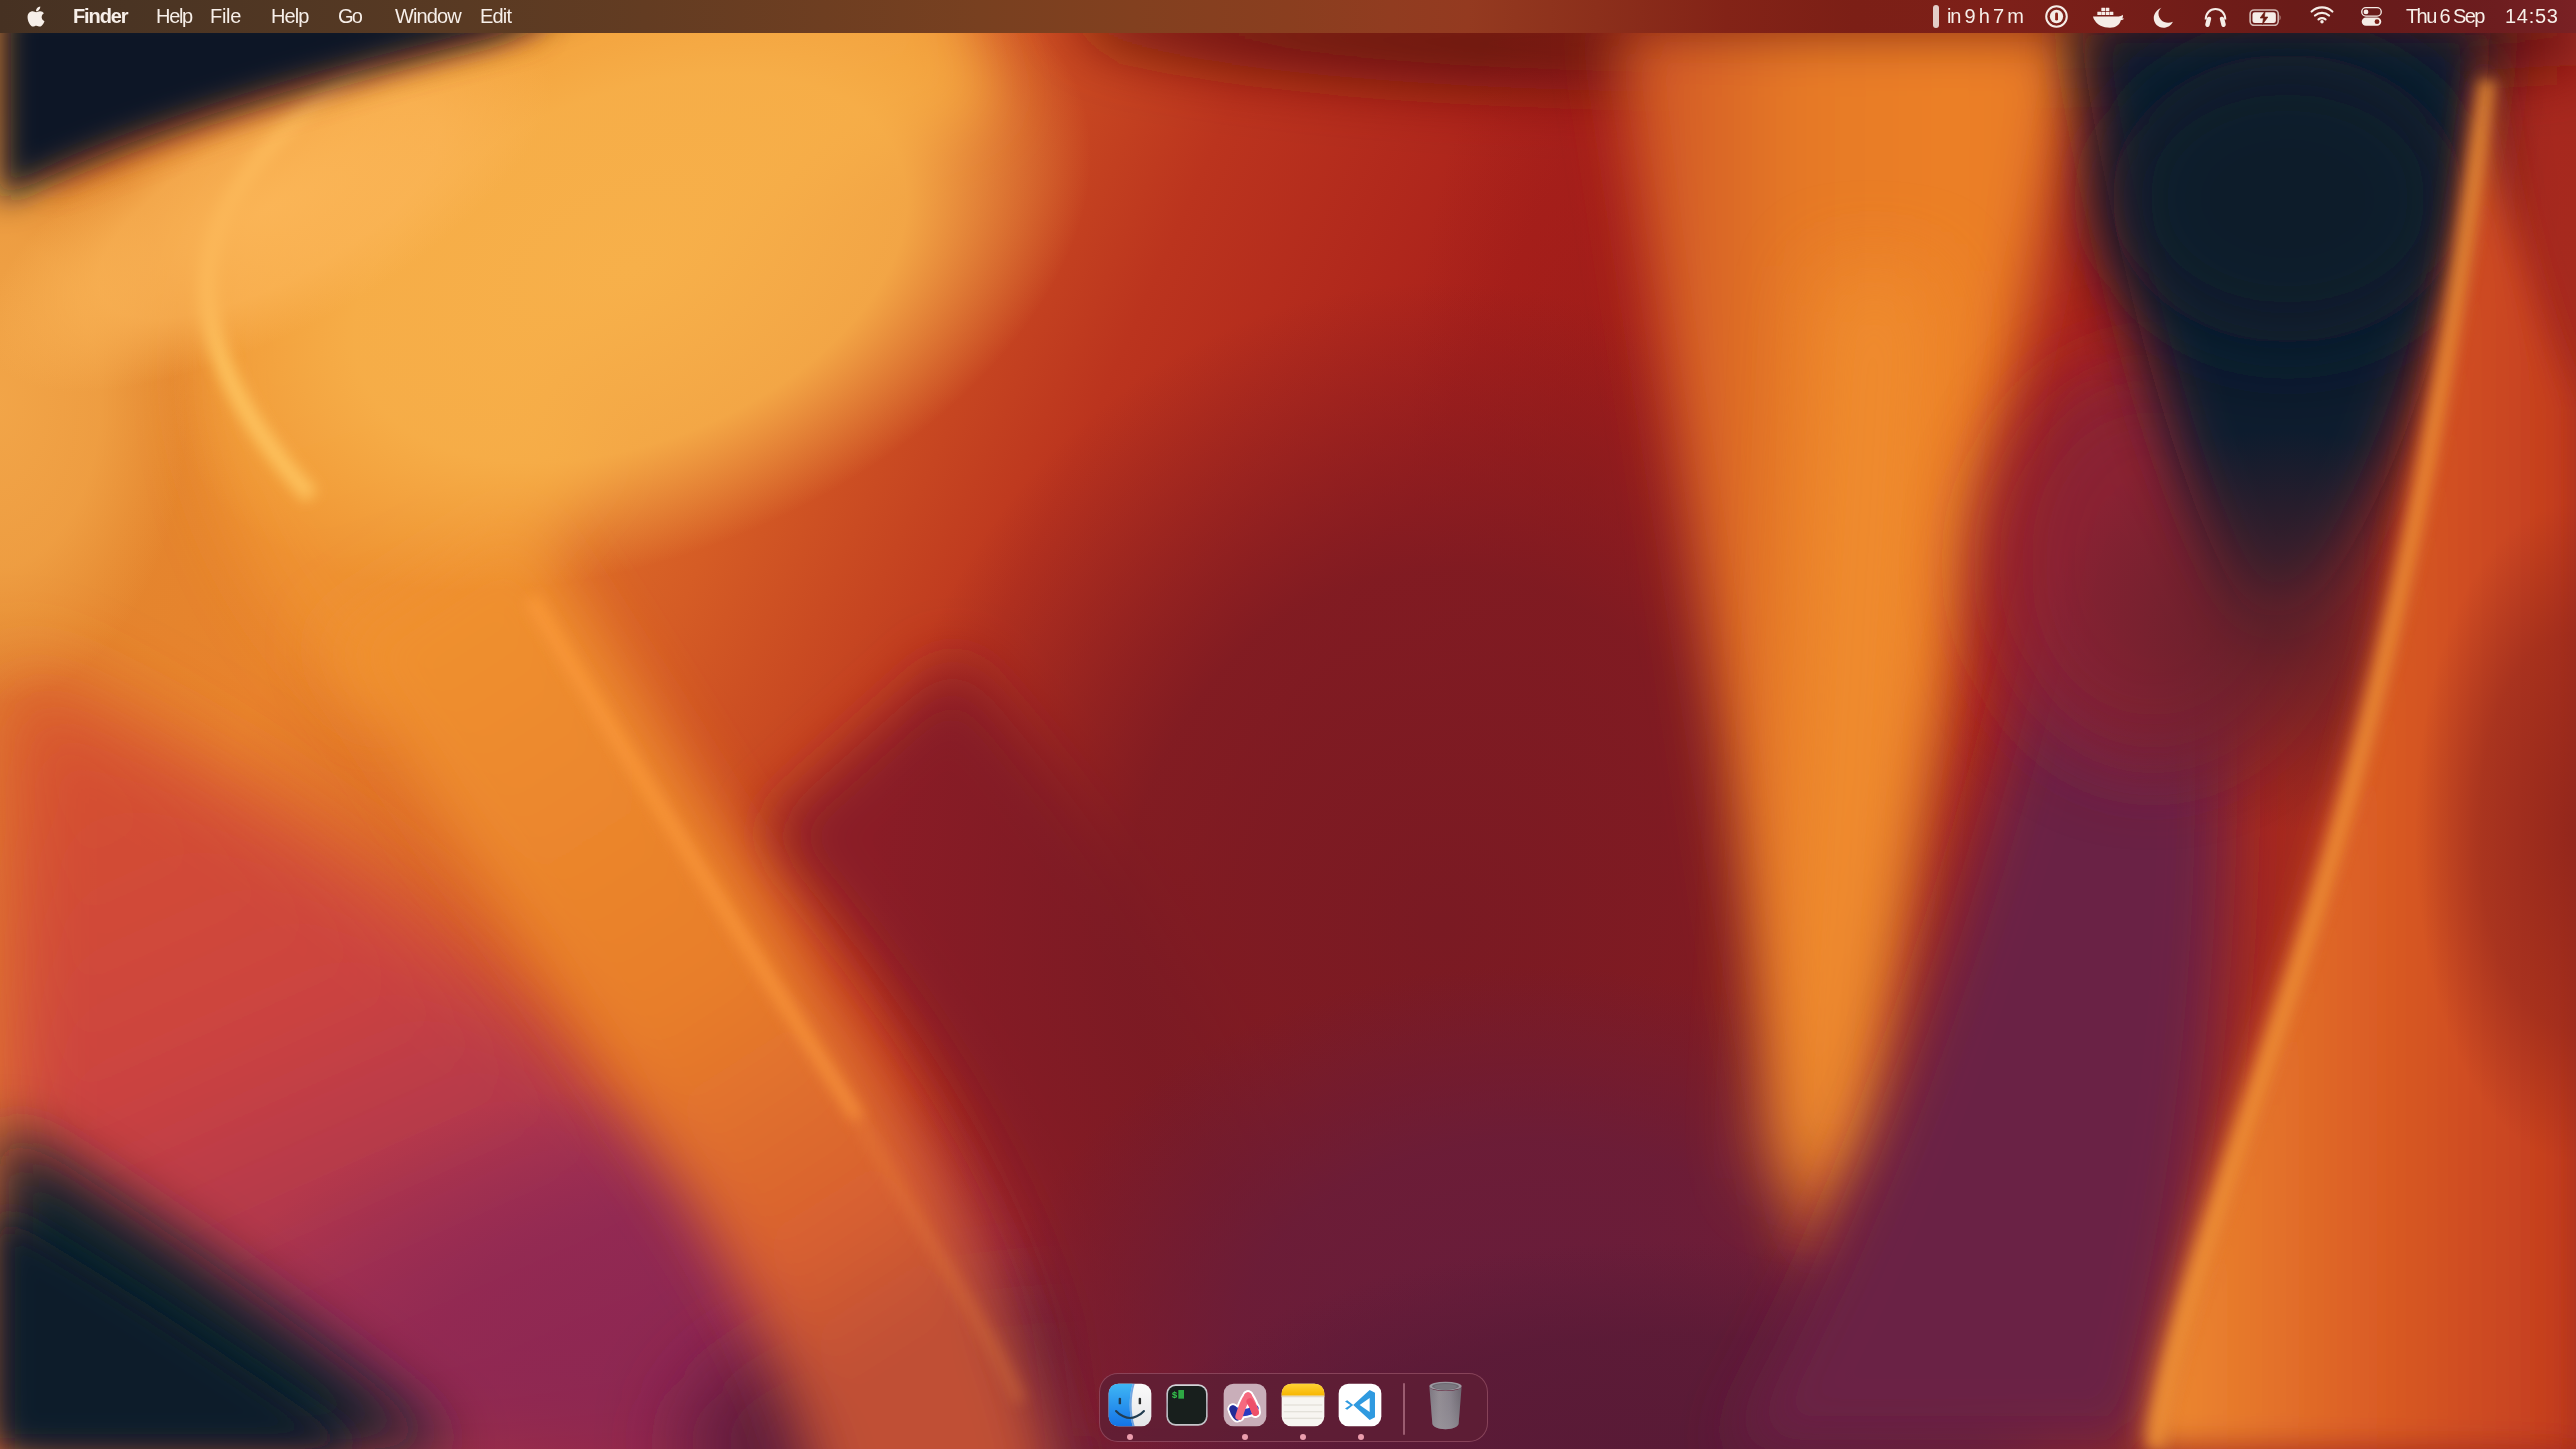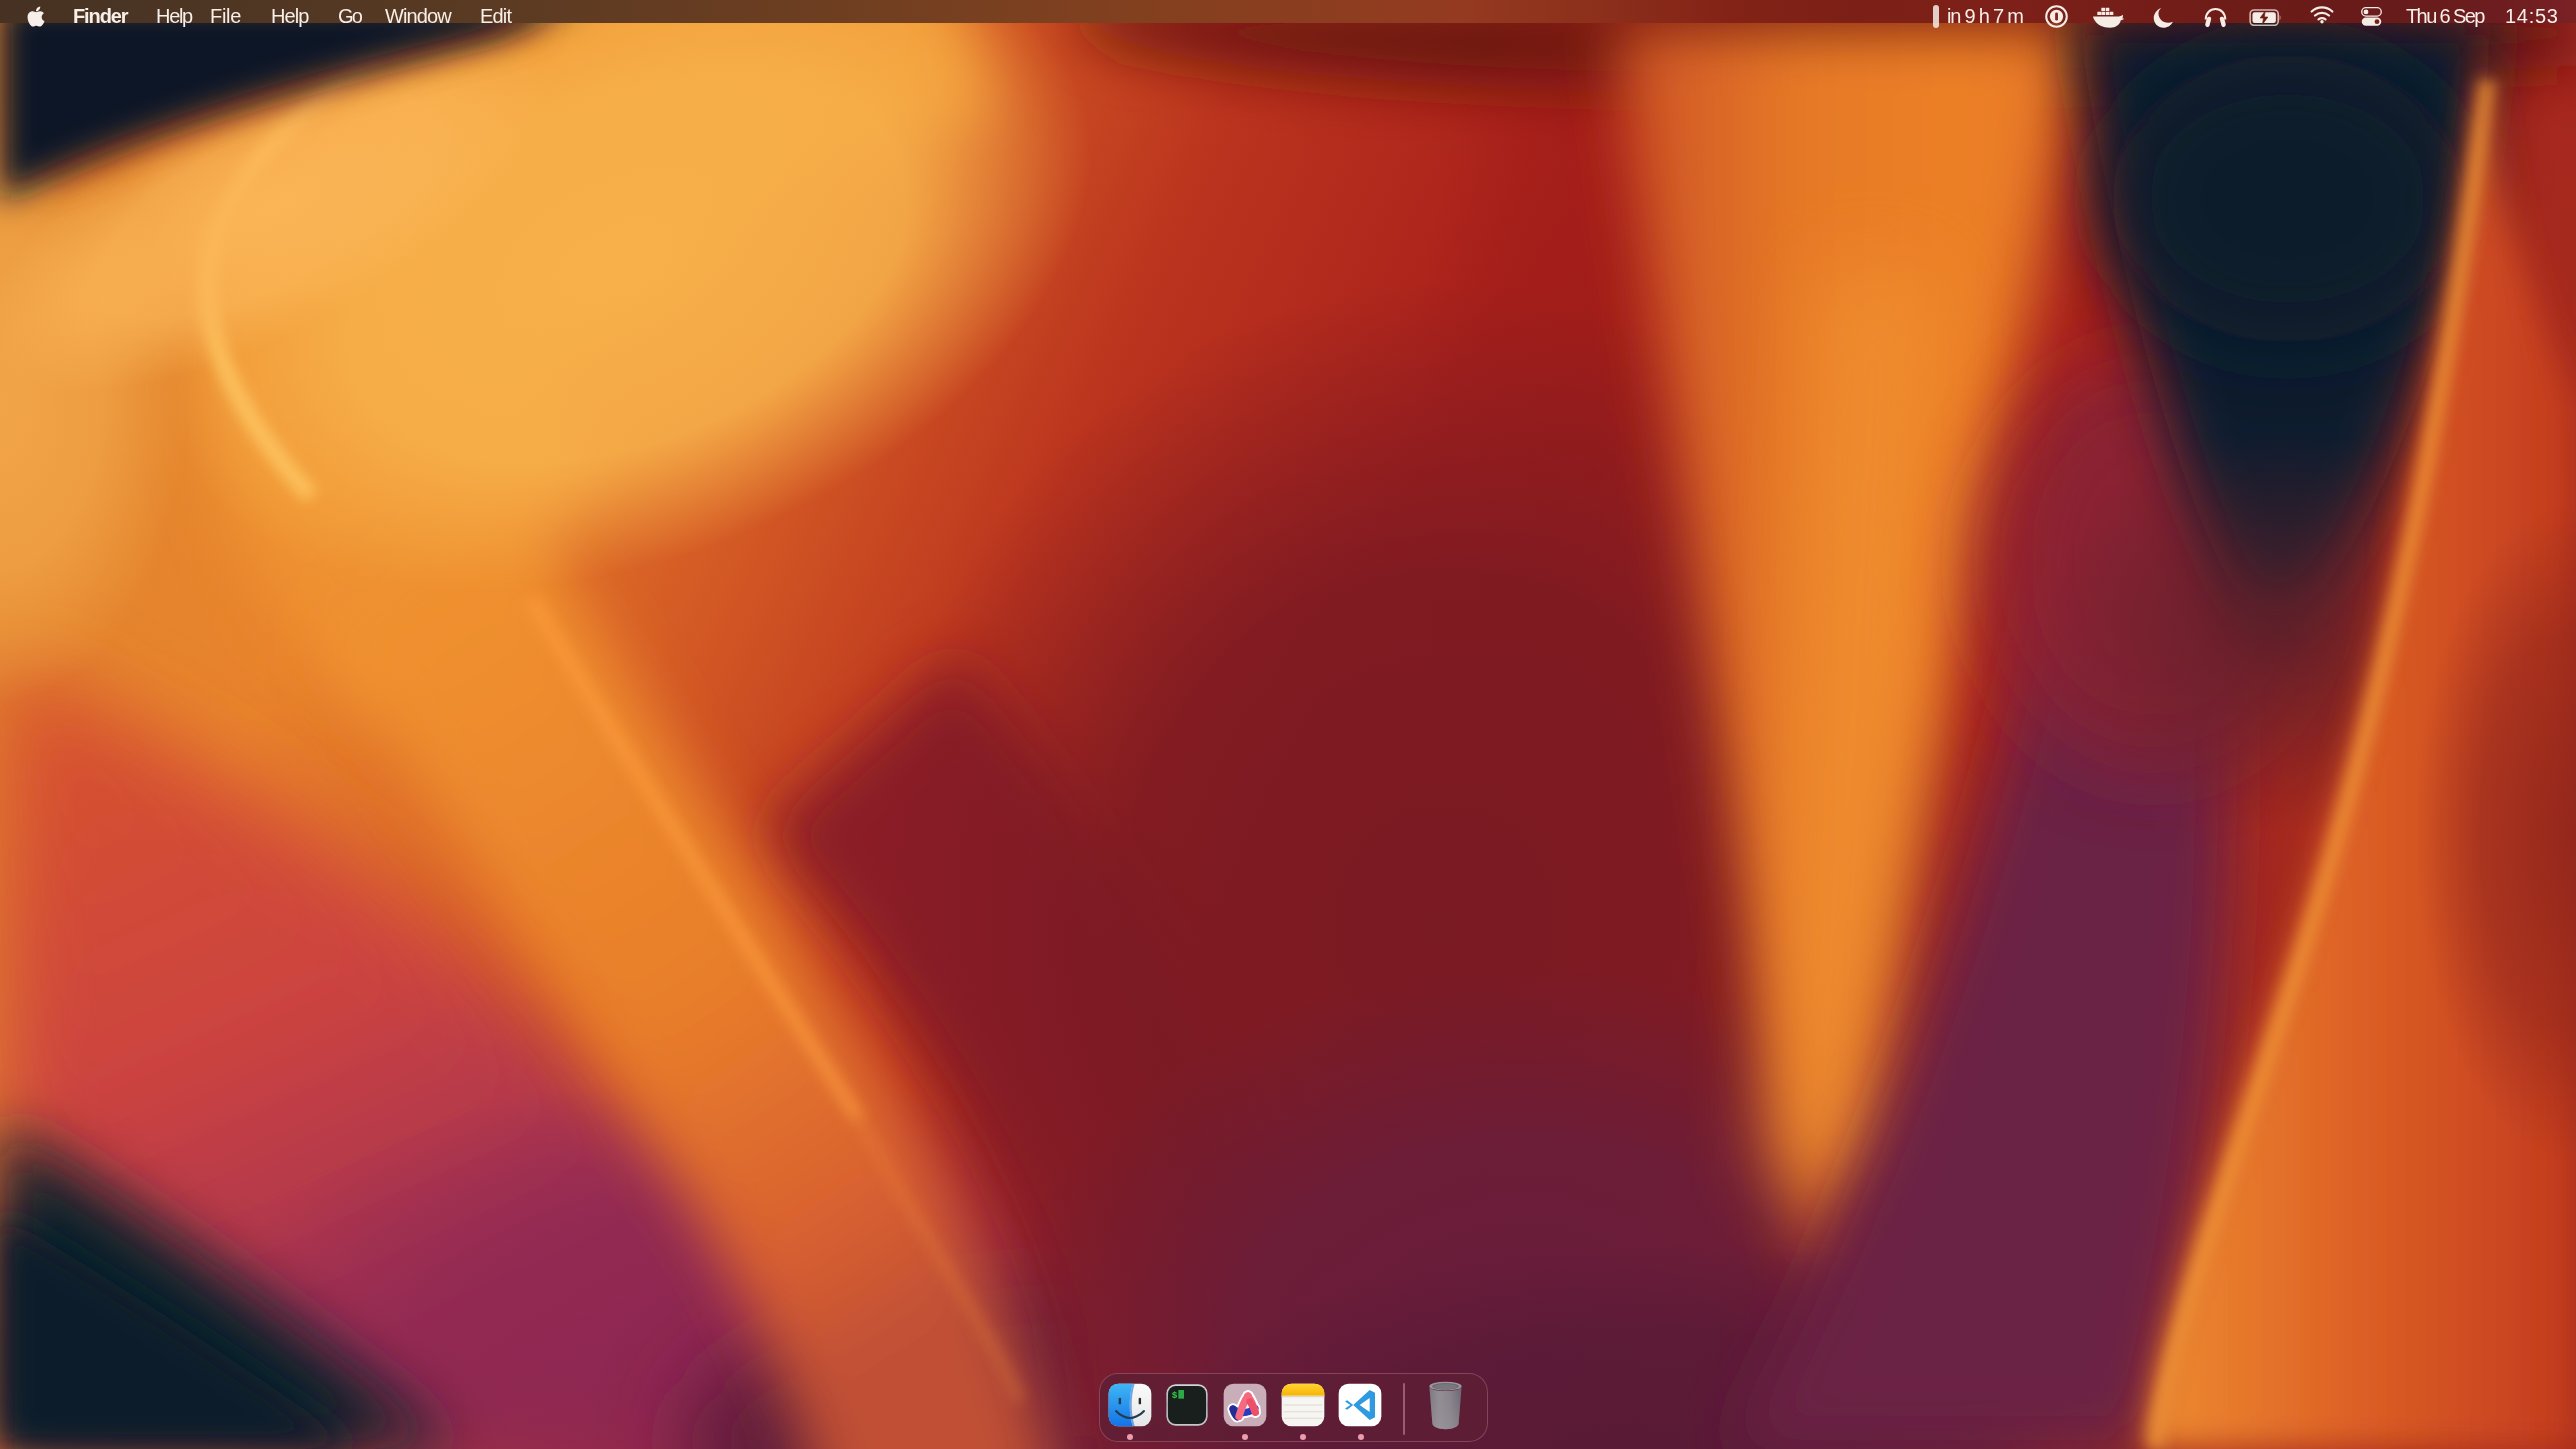--- a/index.html
+++ b/index.html
@@ -1,18 +1,18 @@
 <!DOCTYPE html>
 <html style="font-size:10.7px"><head>
 <meta charset="utf-8">
 <style>
   html,body{margin:0;padding:0;width:2576px;height:1449px;overflow:hidden;background:#a5221c;
     font-family:"Liberation Sans", sans-serif;}
   #wall{position:absolute;left:0;top:0;width:2576px;height:1449px;}
-  #menubar{position:absolute;left:0;top:0;width:2576px;height:23px;
+  #menubar{position:absolute;left:0;top:0;width:2576px;height:33px;
     background:linear-gradient(90deg,
       #463122 0%, #4a3423 5%, #513723 11%, #593a23 18%, #633c22 25%,
       #6e3e21 32%, #784020 38%, #82401f 44%, #8a3e1f 50%, #913c20 54%,
       #943a20 57%, #8c2f1b 62%, #832317 67%, #7c1f16 72%, #7d2019 78%,
       #731d18 84%, #6a1b18 89%, #681b1b 93%, #6d1d1f 97%, #7a2124 100%);
     color:#f5ece6;}
   .mitem{position:absolute;top:0;height:33px;line-height:33px;font-size:20px;color:#f7efe9;}
   .micon{position:absolute;}
   #dock{position:absolute;left:1099px;top:1373px;width:389px;height:69px;
     background:rgba(94,30,52,0.82);border:1.3px solid rgba(224,150,168,0.32);
@@ -186,21 +186,21 @@
 <div id="menubar">
 
   <svg class="micon" style="left:27px;top:4.7px" width="18" height="23" viewBox="0 0 384 512">
     <path fill="#f7efe9" d="M318.7 268.7c-.2-36.7 16.4-64.4 50-84.8-18.8-26.9-47.2-41.7-84.7-44.6-35.5-2.8-74.3 20.7-88.5 20.7-15 0-49.4-19.7-76.4-19.7C63.3 141.2 4 184.8 4 273.5q0 39.3 14.4 81.2c12.8 36.7 59 126.7 107.2 125.2 25.2-.6 43-17.9 75.8-17.9 31.8 0 48.3 17.9 76.4 17.9 48.6-.7 90.4-82.5 102.6-119.3-65.2-30.7-61.7-90-61.7-91.9zm-56.6-164.2c27.3-32.4 24.8-61.9 24-72.5-24.1 1.4-52 16.4-67.9 34.9-17.5 19.8-27.8 44.3-25.6 71.9 26.1 2 49.9-11.4 69.5-34.3z"></path>
   </svg>
   <span class="mitem" style="left:73px;font-weight:700;letter-spacing:-1.1px">Finder</span>
   <span class="mitem" style="left:156px;letter-spacing:-1.3px">Help</span>
   <span class="mitem" style="left:210px;letter-spacing:-0.3px">File</span>
   <span class="mitem" style="left:271px;letter-spacing:-0.9px">Help</span>
   <span class="mitem" style="left:338px;letter-spacing:-1.7px">Go</span>
-  <span class="mitem" style="left:385px;letter-spacing:-0.9px">Window</span>
+  <span class="mitem" style="left:395px;letter-spacing:-0.9px">Window</span>
   <span class="mitem" style="left:480px;letter-spacing:-0.8px">Edit</span>
 
   <div class="micon" style="left:1933px;top:5.4px;width:6px;height:23px;border-radius:3.4px;background:rgba(245,236,230,0.85)"></div>
   <span class="mitem" style="left:1947px;letter-spacing:-1.2px">in 9 h 7 m</span>
 
   <svg class="micon" style="left:2045px;top:5.4px" width="23" height="23" viewBox="0 0 34 34">
     <circle cx="17" cy="17" r="15.2" fill="none" stroke="#f5ece6" stroke-width="3"></circle>
     <circle cx="17" cy="17" r="9.8" fill="#f5ece6"></circle>
     <rect x="15" y="11" width="4.2" height="12" rx="2.1" fill="#8c2318"></rect>
   </svg>

